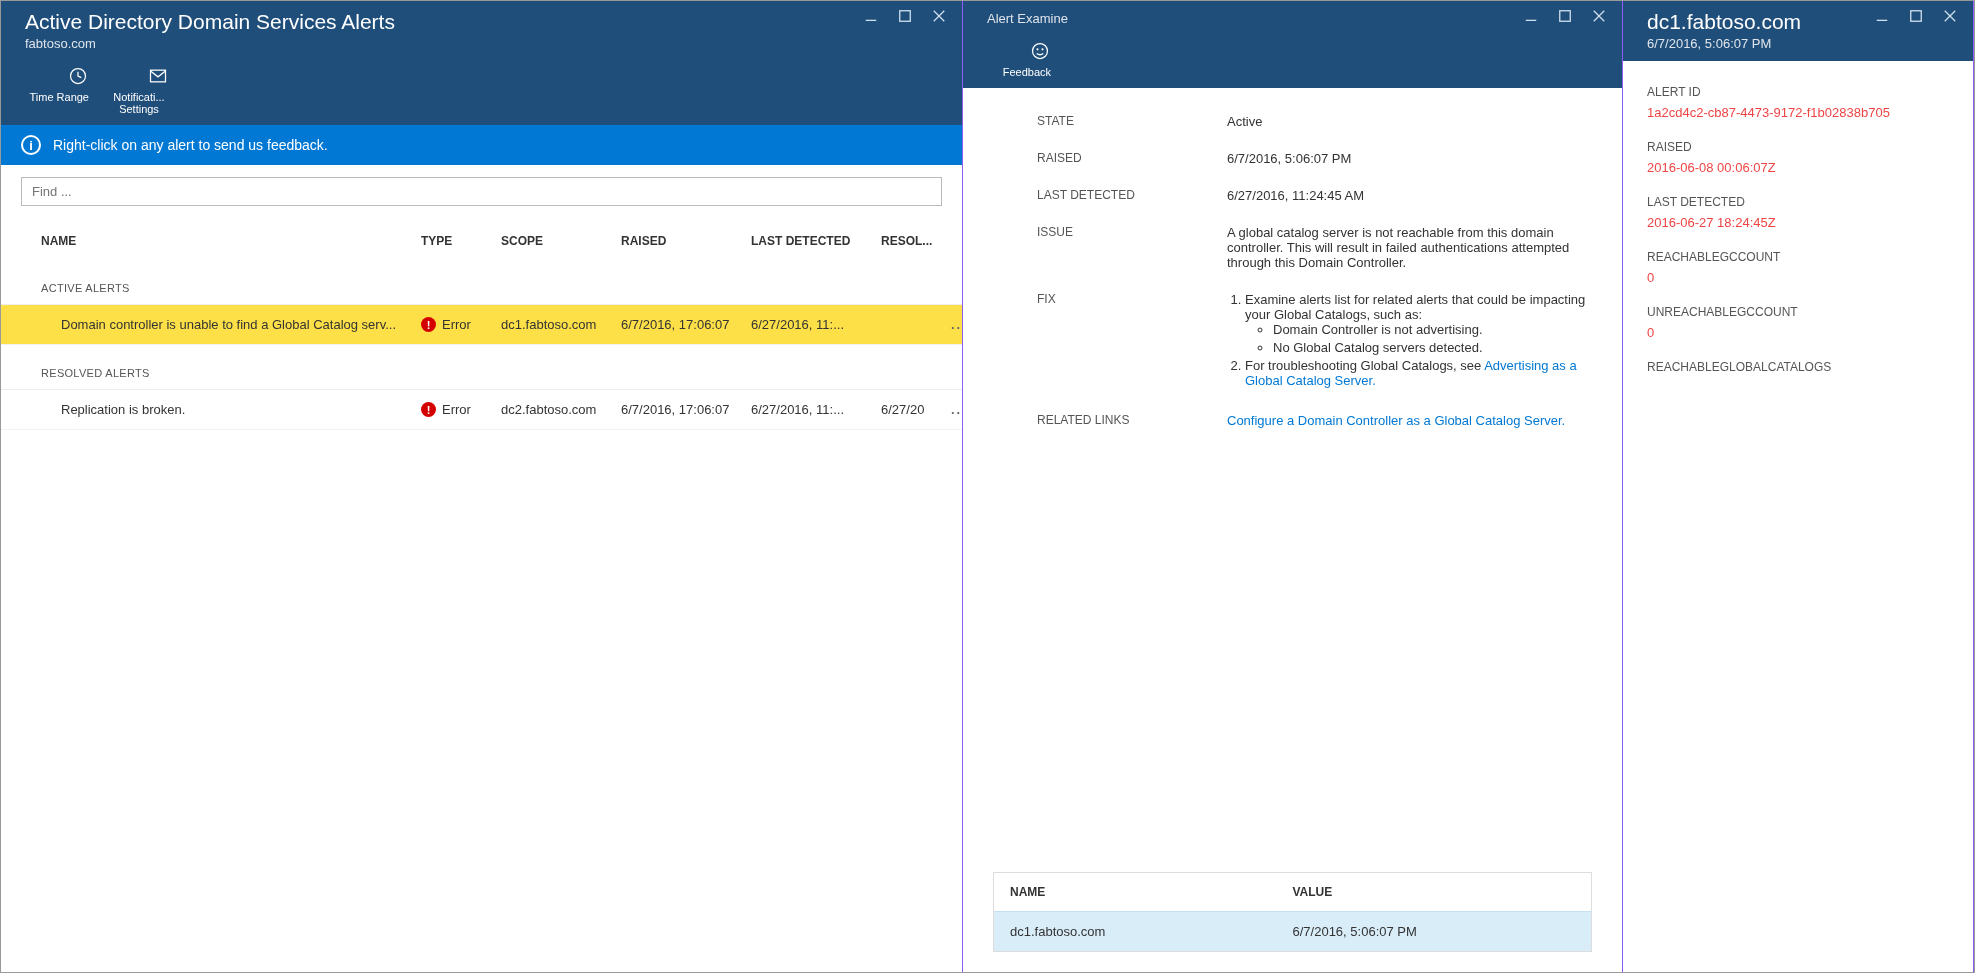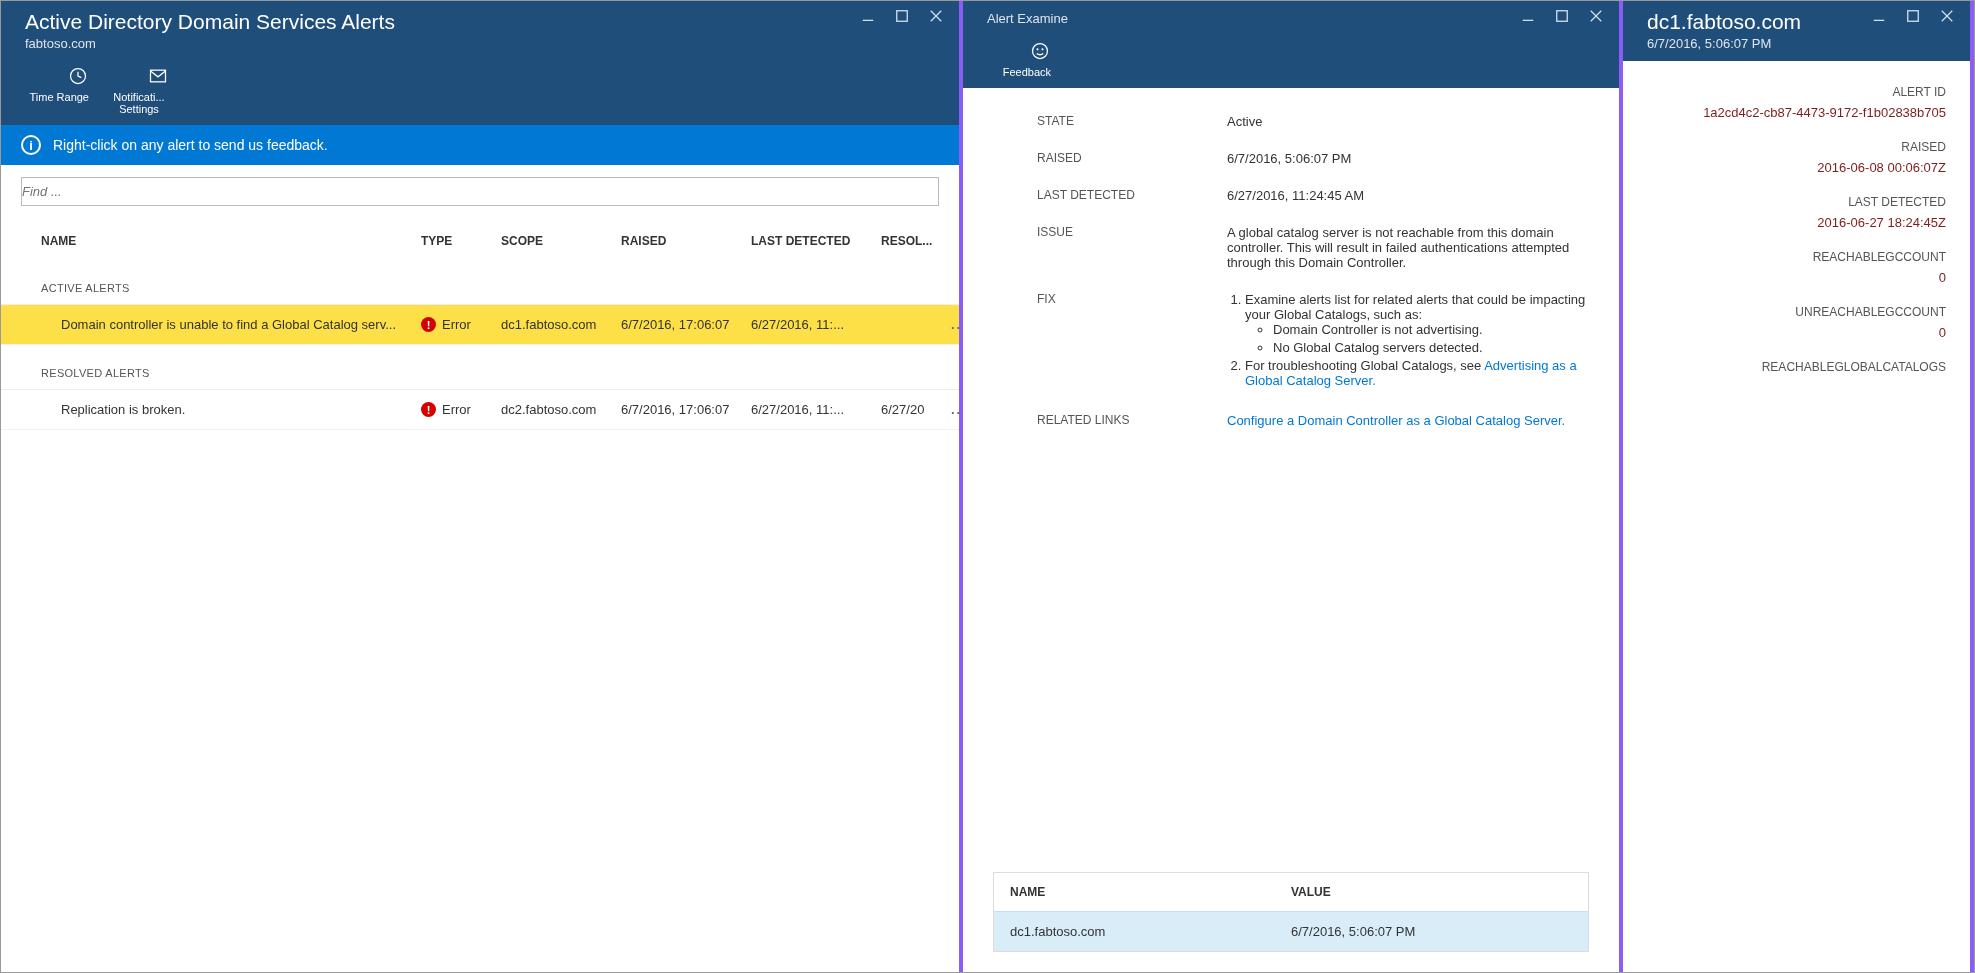--- a/index.html
+++ b/index.html
@@ -13,21 +13,21 @@
     overflow: hidden;
   }
   .blades {
     display: flex;
     height: 100%;
     border: 1px solid #999;
   }
   .blade {
     display: flex;
     flex-direction: column;
-    border-right: 4px solid #8b5cf6;
+    border-right: 1px solid #8b5cf6;
     background: #fff;
     height: 100%;
   }
   .blade1 { width: 962px; }
   .blade2 { width: 660px; }
   .blade3 { flex: 1; }
 
   .blade-header {
     background: #204e7a;
     color: #fff;
@@ -94,23 +94,22 @@
   }
   .info-bar .info-icon {
     width:20px;height:20px;border:2px solid #fff;border-radius:50%;
     display:flex;align-items:center;justify-content:center;font-weight:bold;font-size:13px;
   }
 
   .search-wrap { padding: 12px 20px 8px 20px; }
   .search-input {
     width: 100%;
     border: 1px solid #bbb;
-    padding: 6px 0;
-    font-size: 13px;
-    font-style: italic;
+    padding: 6px 10px;
+    font-size: 13px;
     color: #1d4ed8;
   }
 
   .grid-header, .grid-row {
     display: grid;
     grid-template-columns: 380px 80px 120px 130px 130px 70px 40px;
     align-items: center;
     padding: 0 0 0 40px;
   }
   .grid-header {
@@ -167,24 +166,24 @@
   }
   .sub-table-header, .sub-table-row {
     display:grid; grid-template-columns: 1fr 1fr;
     padding: 12px 16px;
     font-size: 13px;
   }
   .sub-table-header { font-weight:600; font-size:12px; }
   .sub-table-row { background:#d9edf9; border-top:1px solid #c5e0f0; }
 
   
-  .props-body { padding: 24px 24px; font-size: 13px; color: #333; text-align: right; }
+  .props-body { padding: 24px 24px; font-size: 13px; color: #333; }
   .prop-block { margin-bottom: 20px; }
   .prop-block .pk { color:#555; font-size:12px; margin-bottom: 6px; }
-  .prop-block .pv { color:#7f1d1d; }
+  .prop-block .pv { color:#ef4444; }
 
   .truncate { white-space: nowrap; overflow: hidden; text-overflow: ellipsis; }
 </style>
 </head>
 <body>
 
 <div class="blades">
 
   <div class="blade blade1">
     <div class="blade-header">

